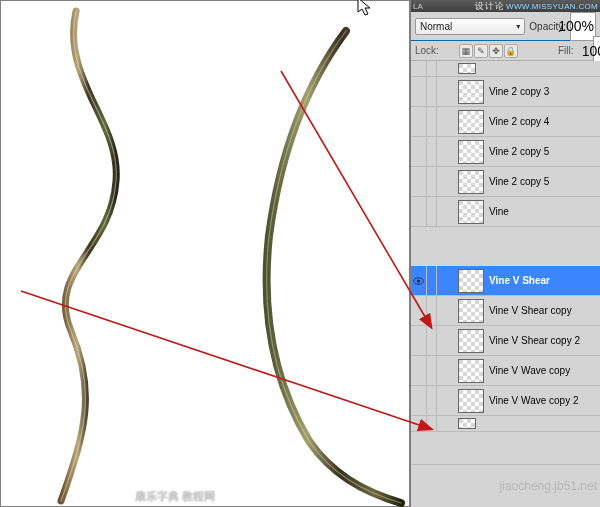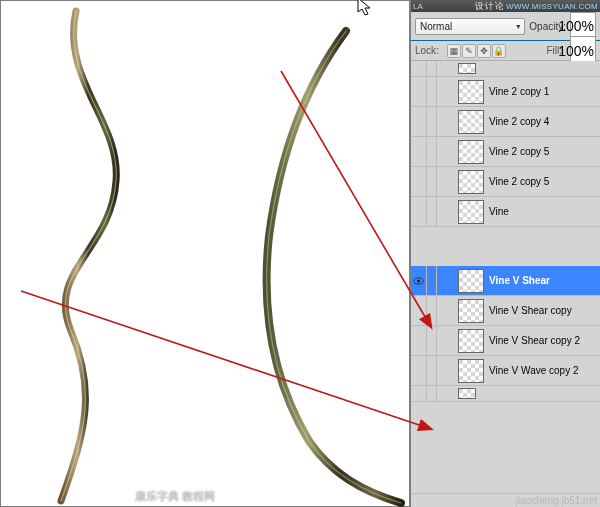--- a/index.html
+++ b/index.html
@@ -11,38 +11,38 @@
   .top-tab { display: flex; align-items: center; justify-content: space-between; padding: 1px 2px; background: linear-gradient(#5b5b5b,#3f3f3f); height: 12px; }
   .top-tab-left { display:flex; align-items:center; gap:14px; }
   .tab-btn { font-size:8px; color:#ccc; }
   .top-tab-cn { font-size:9px; letter-spacing:1px; color:#e5e5e5;margin-left:38px; }
   .watermark { font-size:8px; color:#9ad9ff; letter-spacing:0.3px; }
   .opts-row { display: flex; align-items: center; padding: 14px 4px; gap: 4px; border-bottom: 1px solid #0369a1; background: #d4d4d4; height: 22px; }
   .blend-select { flex: 1; height: 17px; border: 1px solid #999; background: linear-gradient(#fdfdfd,#ececec); display: flex; align-items: center; justify-content: space-between; padding: 0 4px; font-size: 10px; color: #222; border-radius: 2px; }
   .chev { font-size:8px; color:#333; }
   .opacity-label { font-size: 10px; color: #333; }
   .pct-box { width: 26px; height: 29px; border: 1px solid #999; background: #fff; font-size: 14px; display:flex; align-items:center; justify-content:flex-end; padding-right:1px; }
-  .lock-row { display: flex; align-items: center; padding: 2px 4px; gap: 8px; border-bottom: 1px solid #aeaeae; background: #d4d4d4; height: 20px; }
+  .lock-row { display: flex; align-items: center; padding: 2px 4px; gap: 20px; border-bottom: 1px solid #aeaeae; background: #d4d4d4; height: 20px; }
   .lock-row .lbl { color:#555; font-size:10px; }
   .lock-icons { display:flex; gap:1px; }
   .lock-icons span { width:14px; height:14px; border:1px solid #aaa; border-radius:2px; background:#e9e9e9; display:flex; align-items:center; justify-content:center; font-size:9px; color:#555; }
   .layers-list { flex: 1; overflow: hidden; background: #d4d4d4; }
   .layer-row { display: flex; align-items: center; border-bottom: 1px solid #bbb; height: 30px; }
   .layer-row.tall0 { height: 16px; }
   .vis-col { width: 16px; height: 100%; border-right: 1px solid #bbb; display:flex; align-items:center; justify-content:center; }
   .link-col { width: 10px; height: 100%; border-right: 1px solid #bbb; }
   .indent-col { width: 20px; }
   .thumb { width: 26px; height: 24px; border: 1px solid #666; margin: 0 5px 0 1px; background: repeating-conic-gradient(#fff 0 25%, #d7d7d7 0 50%) 0 0/8px 8px; flex-shrink: 0; }
   .thumb.small { width: 18px; height: 11px; margin: 0 4px 0 1px; }
   .layer-name { font-size: 10px; color: #000; white-space: nowrap; overflow: hidden; }
   .layer-row.selected { background: #3b86ff; margin-top: 39px; }
   .layer-row.selected .layer-name { color: #fff; font-weight: bold; }
   .eye { width:11px; height:8px; }
   .bottom-credit { position:absolute; right: 194px; bottom: 2px; font-size: 11px; color:#d9d9d9; text-shadow: 0 0 2px #666; pointer-events:none; }
-  .bottom-credit-r { font-size: 10px; color:#b7b7b7; text-align:right; padding:1px 3px; background:#d4d4d4; border-top:1px solid #bbb; }
+  .bottom-credit-r { font-size: 12px; color:#b7b7b7; text-align:right; padding:14px 3px; background:#d4d4d4; border-top:1px solid #bbb; }
   .cursor { position:absolute; left: 356px; top: -4px; pointer-events:none; z-index:5; }
 </style>
 </head>
 <body>
 
 <div class="workspace">
 
   <div class="canvas-area">
     <svg class="svg-layer" viewBox="0 0 410 507">
       <defs>
@@ -119,21 +119,21 @@
           <div class="link-col"></div>
           <div class="indent-col"></div>
           <div class="thumb small"></div>
           <div class="layer-name"></div>
         </div>
         <div class="layer-row">
           <div class="vis-col"></div>
           <div class="link-col"></div>
           <div class="indent-col"></div>
           <div class="thumb"></div>
-          <div class="layer-name">Vine 2 copy 1</div>
+          <div class="layer-name">Vine 2 copy 3</div>
         </div>
         <div class="layer-row">
           <div class="vis-col"></div>
           <div class="link-col"></div>
           <div class="indent-col"></div>
           <div class="thumb"></div>
           <div class="layer-name">Vine 2 copy 4</div>
         </div>
         <div class="layer-row">
           <div class="vis-col"></div>
@@ -180,20 +180,27 @@
           <div class="link-col"></div>
           <div class="indent-col"></div>
           <div class="thumb"></div>
           <div class="layer-name">Vine V Shear copy 2</div>
         </div>
         <div class="layer-row">
           <div class="vis-col"></div>
           <div class="link-col"></div>
           <div class="indent-col"></div>
           <div class="thumb"></div>
+          <div class="layer-name">Vine V Wave copy</div>
+        </div>
+        <div class="layer-row">
+          <div class="vis-col"></div>
+          <div class="link-col"></div>
+          <div class="indent-col"></div>
+          <div class="thumb"></div>
           <div class="layer-name">Vine V Wave copy 2</div>
         </div>
         <div class="layer-row tall0">
           <div class="vis-col"></div>
           <div class="link-col"></div>
           <div class="indent-col"></div>
           <div class="thumb small"></div>
           <div class="layer-name"></div>
         </div>
       </div>

